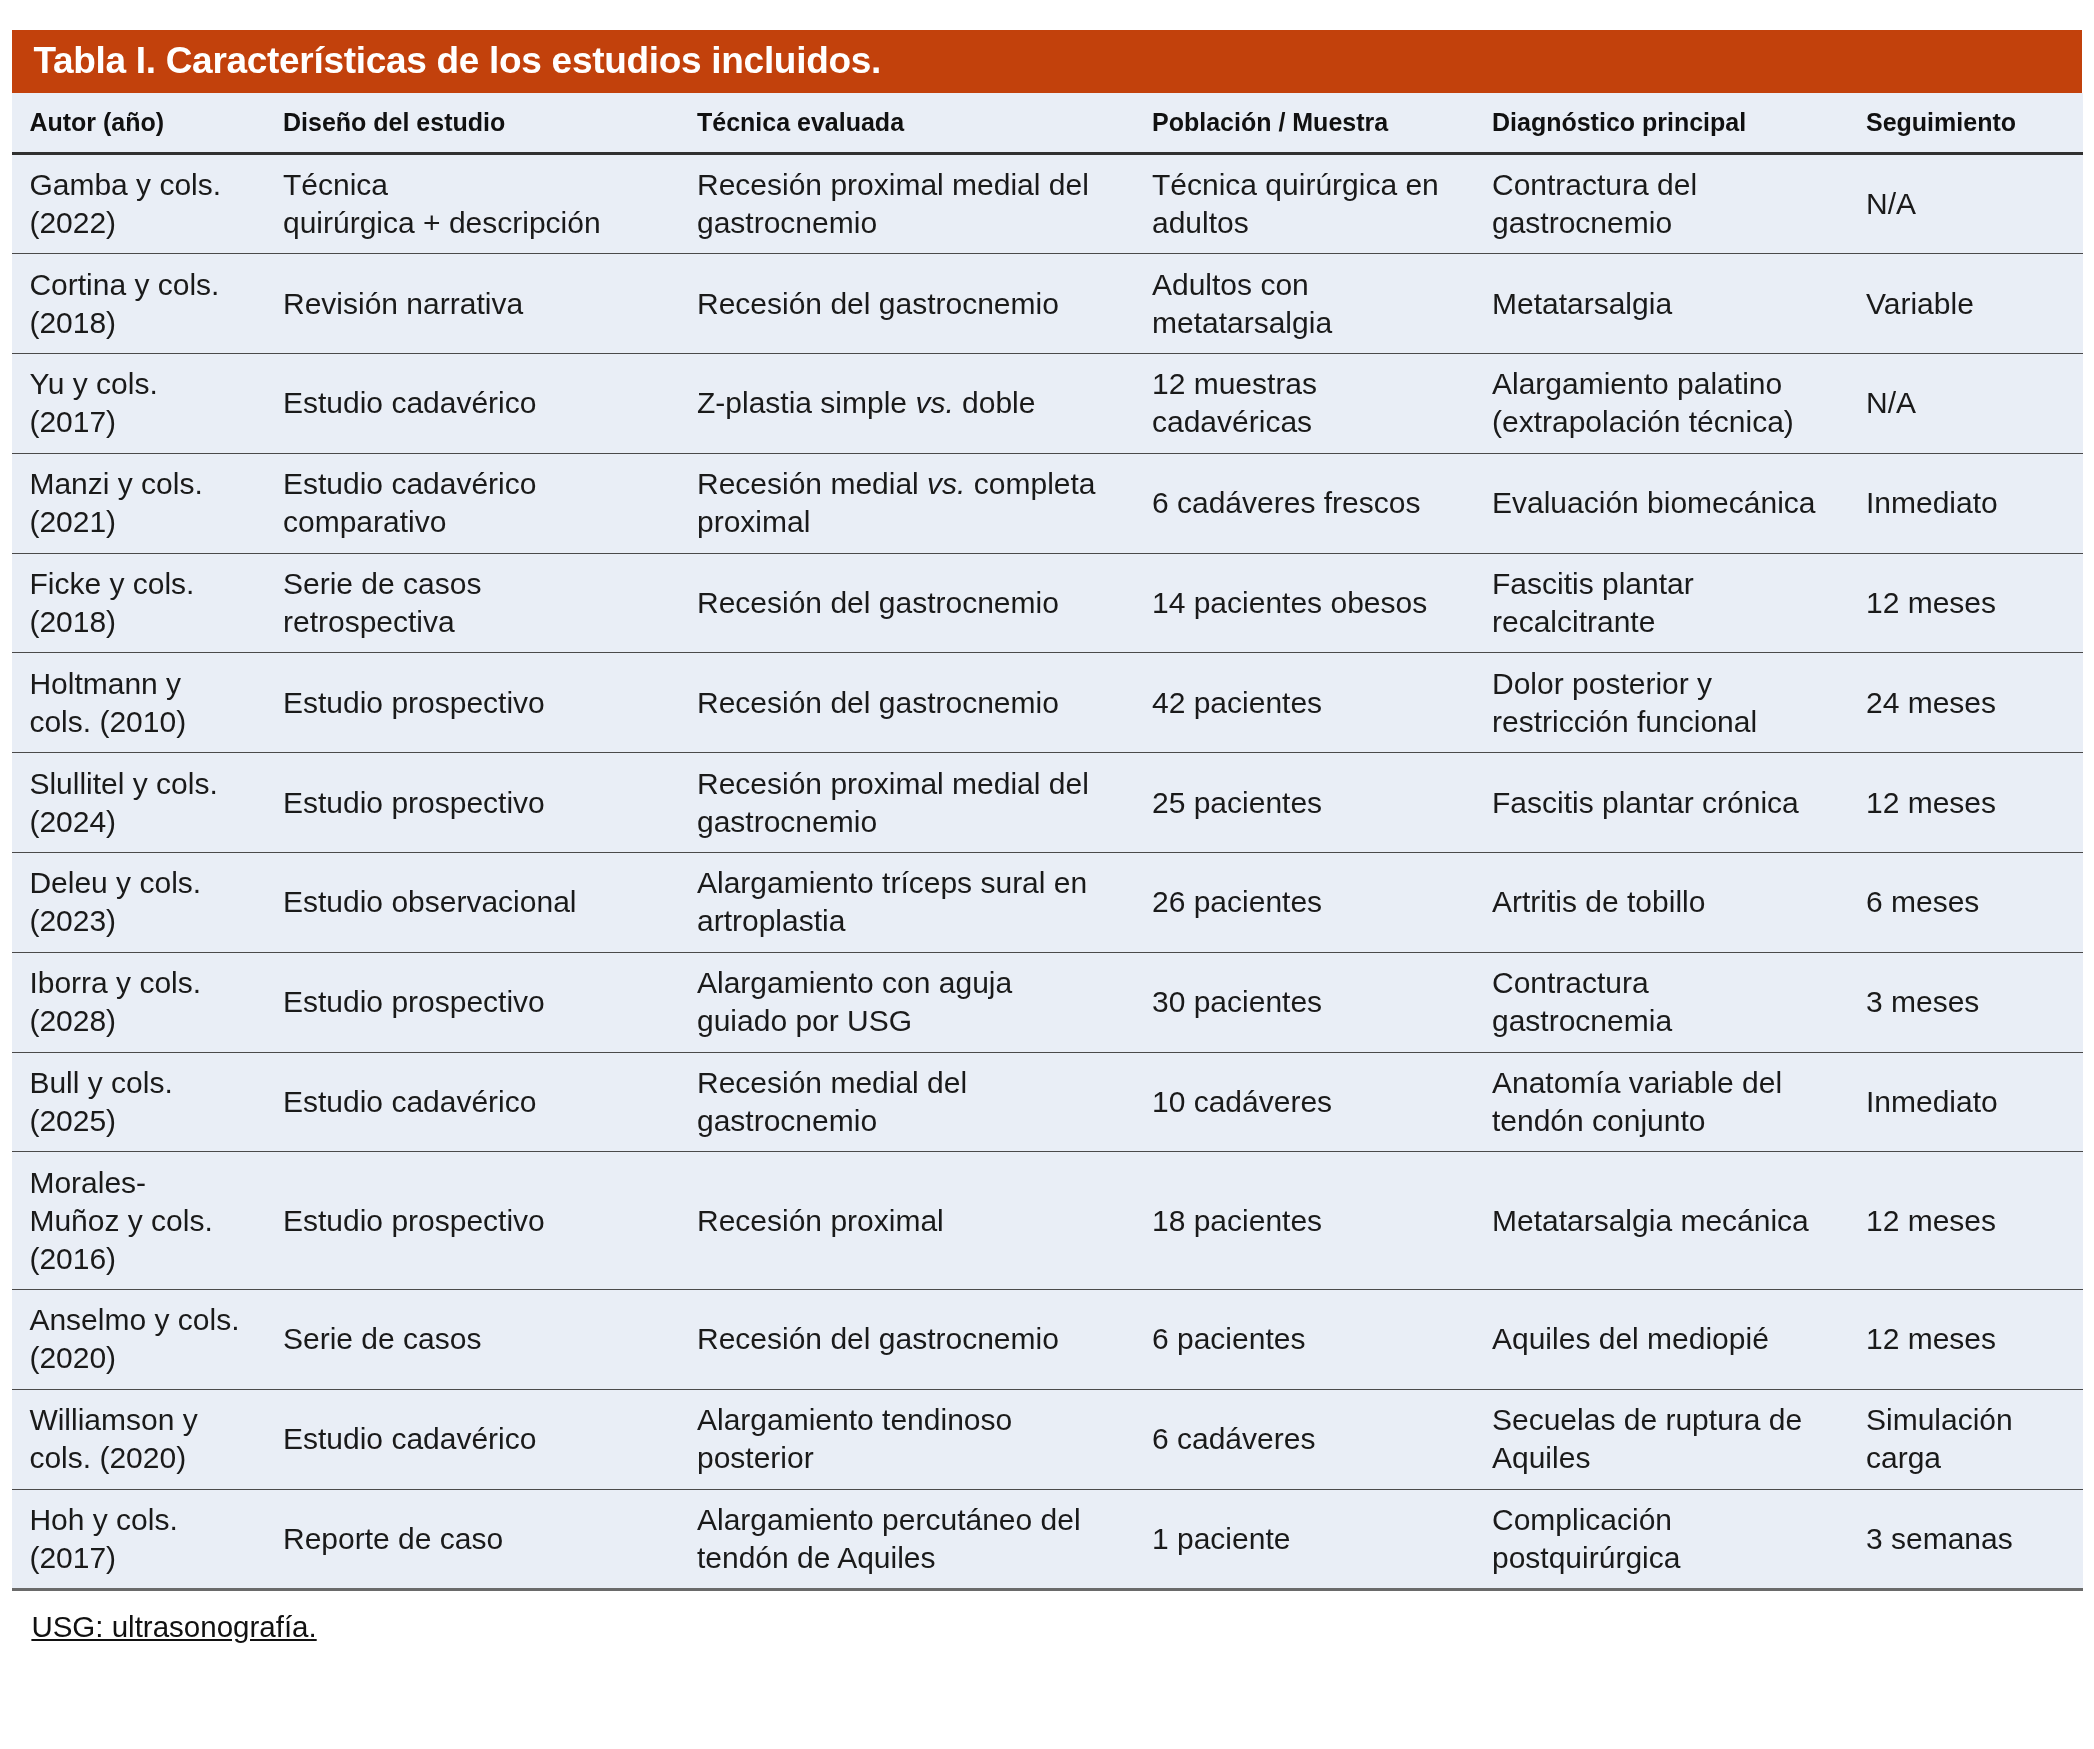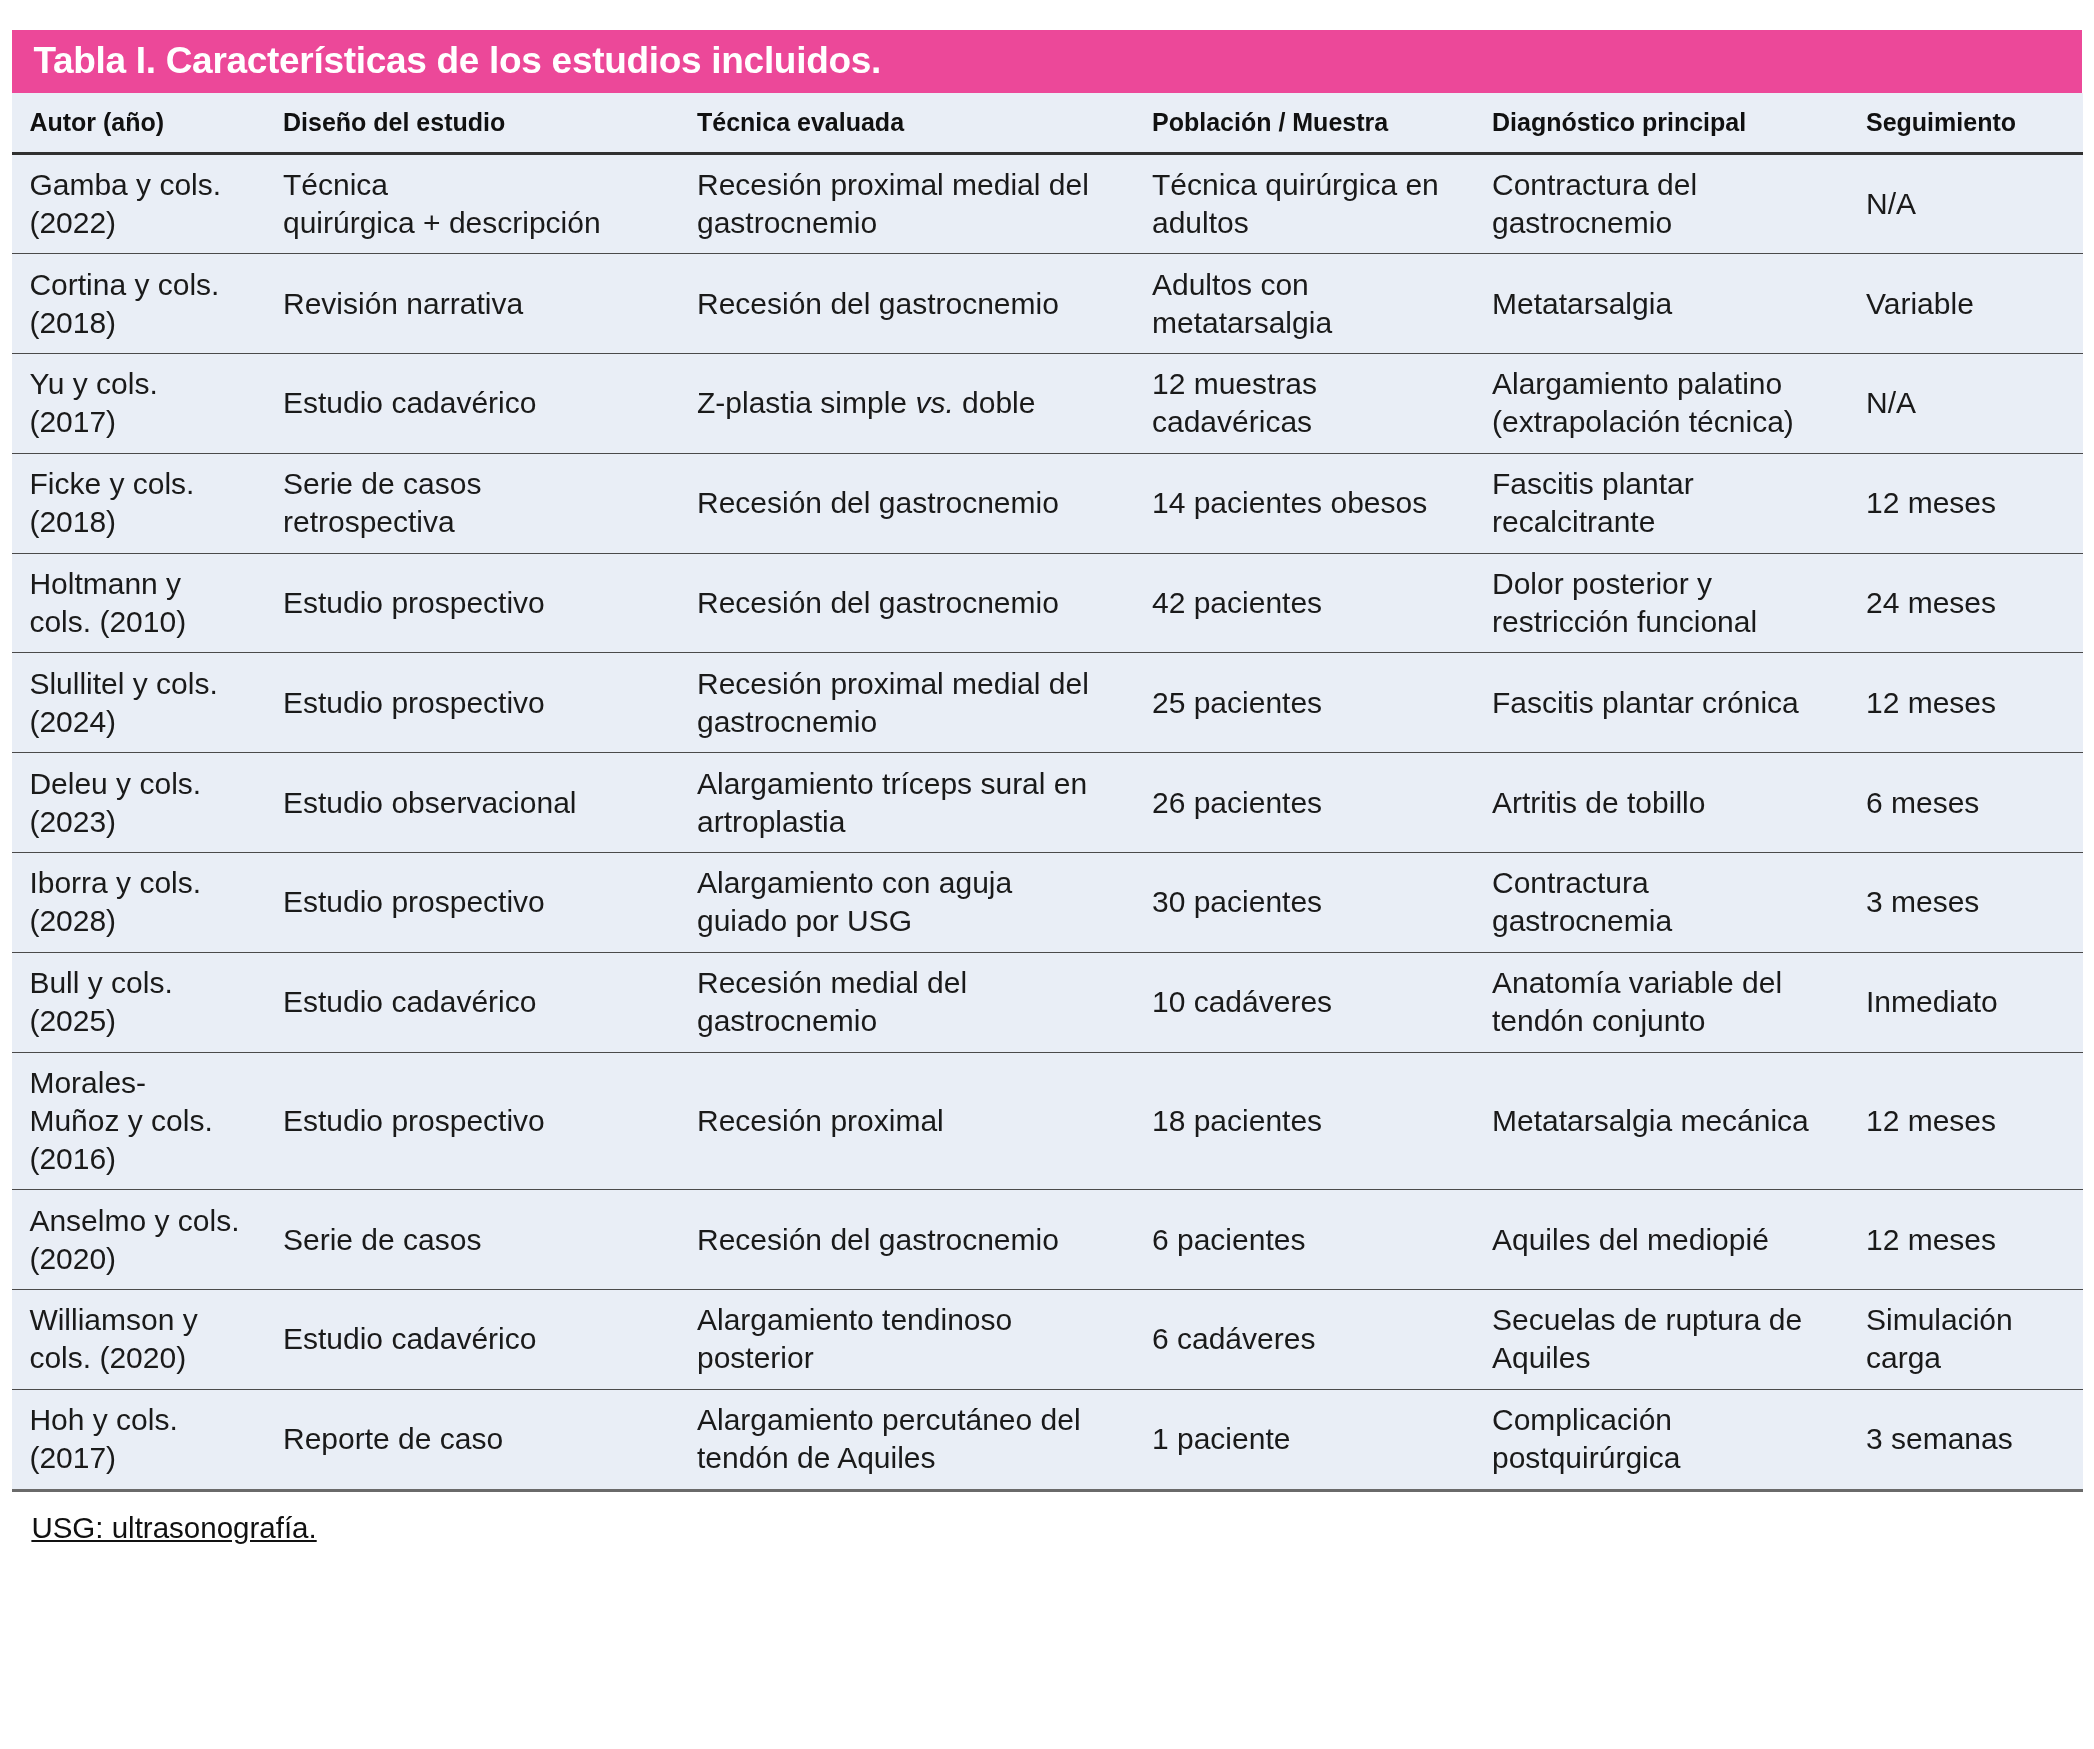--- a/index.html
+++ b/index.html
@@ -6,21 +6,21 @@
   body {
     width:2094px; height:1749px;
     background:#ffffff;
     font-family:"Liberation Sans","DejaVu Sans",sans-serif;
     color:#1a1a1a;
     position:relative;
     overflow:hidden;
   }
   .table-wrap { position:absolute; left:12.4px; top:29.5px; width:2070px; }
   .title-bar {
-    background:#ec4899;
+    background:#c2410c;
     color:#ffffff;
     font-weight:700;
     font-size:37px;
     letter-spacing:-0.3px;
     height:63px;
     display:flex; align-items:center;
     padding-left:21px;
     box-sizing:border-box;
   }
   table {
@@ -110,20 +110,31 @@
 (2017)</td>
     <td>Estudio cadavérico</td>
     <td>Z-plastia simple <em>vs.</em> doble</td>
     <td>12 muestras
 cadavéricas</td>
     <td>Alargamiento palatino
 (extrapolación técnica)</td>
     <td>N/A</td>
   </tr>
         <tr>
+    <td>Manzi y cols.
+(2021)</td>
+    <td>Estudio cadavérico
+comparativo</td>
+    <td>Recesión medial <em>vs.</em> completa
+proximal</td>
+    <td>6 cadáveres frescos</td>
+    <td>Evaluación biomecánica</td>
+    <td>Inmediato</td>
+  </tr>
+        <tr>
     <td>Ficke y cols.
 (2018)</td>
     <td>Serie de casos
 retrospectiva</td>
     <td>Recesión del gastrocnemio</td>
     <td>14 pacientes obesos</td>
     <td>Fascitis plantar
 recalcitrante</td>
     <td>12 meses</td>
   </tr>

